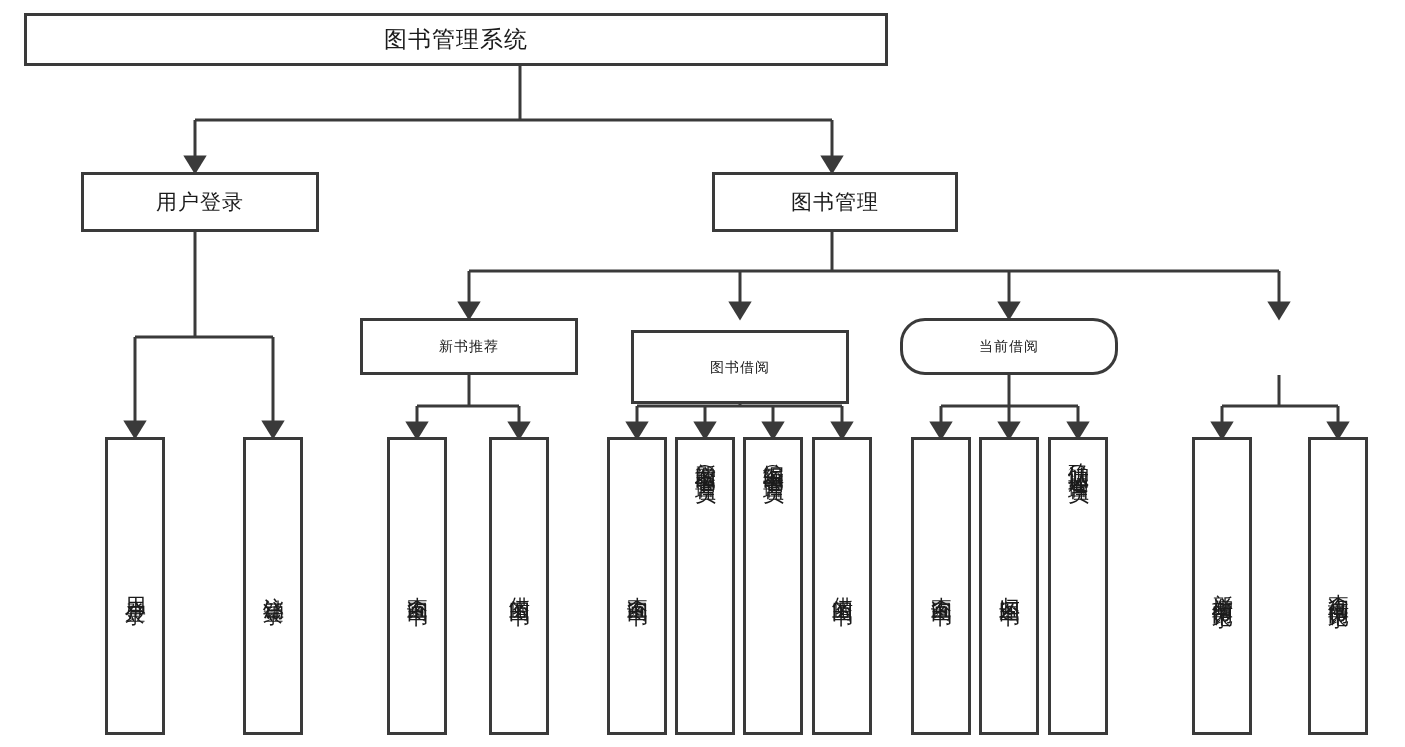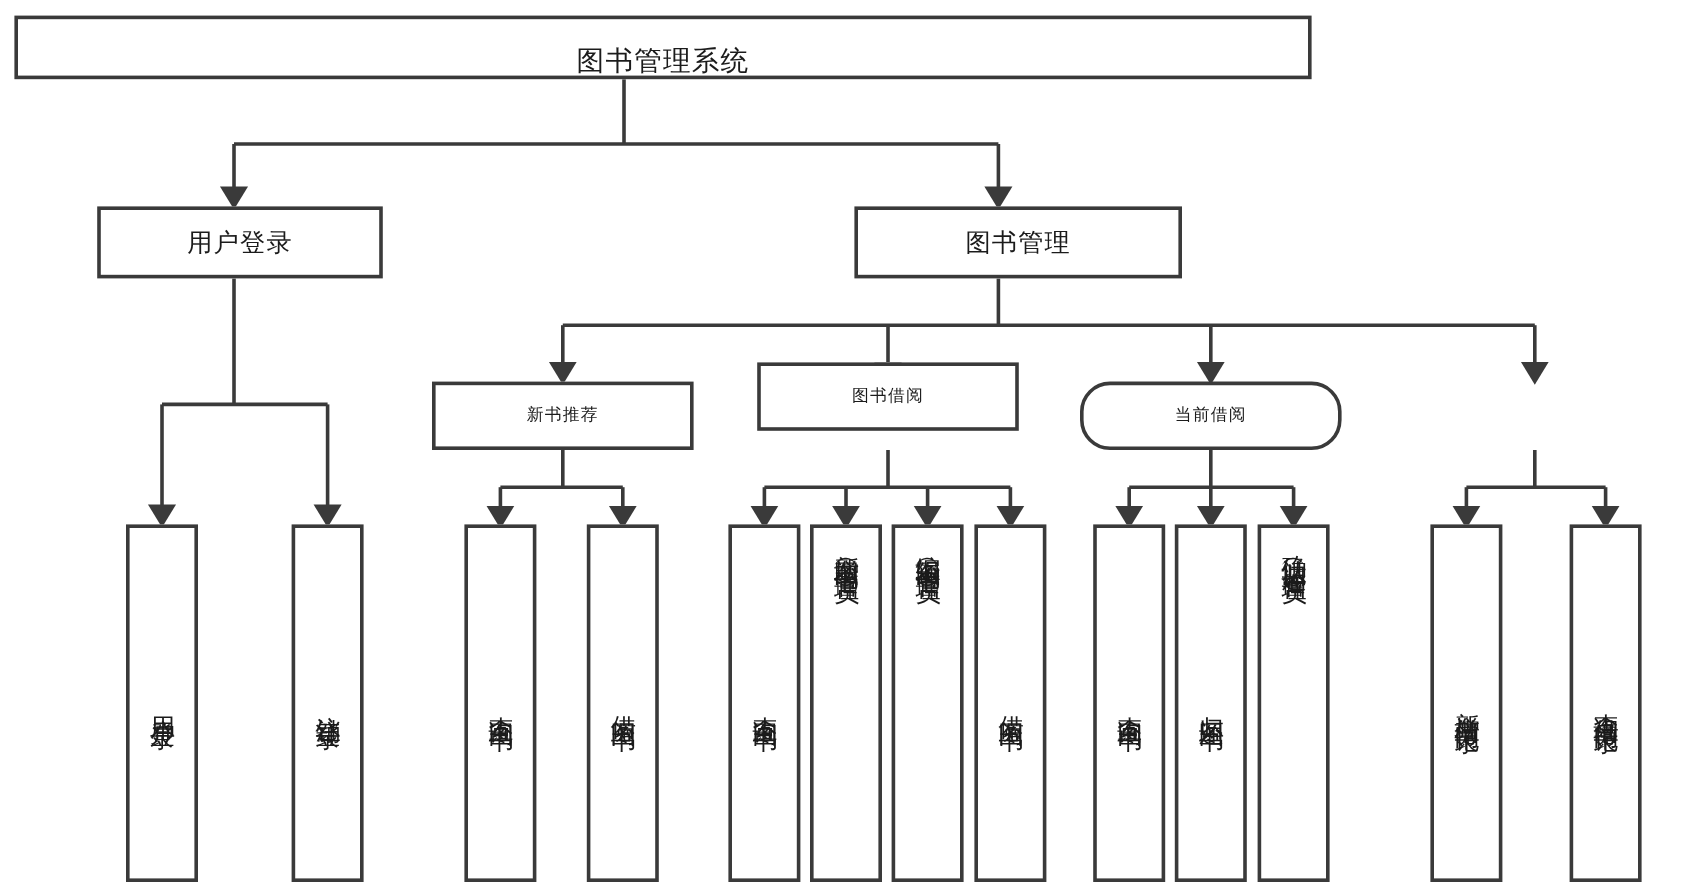--- a/index.html
+++ b/index.html
@@ -140,37 +140,37 @@
       <path d="M1009,406 L1009,431" marker-end="url(#arrowhead)"></path>
       <path d="M1078,406 L1078,431" marker-end="url(#arrowhead)"></path>
 
       <path d="M1279,375 L1279,406"></path>
       <path d="M1222,406 L1338,406"></path>
       <path d="M1222,406 L1222,431" marker-end="url(#arrowhead)"></path>
       <path d="M1338,406 L1338,431" marker-end="url(#arrowhead)"></path>
     </g>
   </svg>
 
-  <div class="node node-root" style="left:12px; top:13px; width:1081px; height:53px;align-items:flex-end;">
+  <div class="node node-root" style="left:24px; top:13px; width:864px; height:53px;">
     <span class="node-label">图书管理系统</span>
   </div>
 
   <div class="node node-l1" style="left:81px; top:172px; width:238px; height:60px;">
     <span class="node-label">用户登录</span>
   </div>
 
-  <div class="node node-l1" style="left:712px; top:172px; width:273px; height:60px;">
+  <div class="node node-l1" style="left:712px; top:172px; width:246px; height:60px;">
     <span class="node-label">图书管理</span>
   </div>
 
   <div class="node node-l2" style="left:360px; top:318px; width:218px; height:57px;">
     <span class="node-label">新书推荐</span>
   </div>
 
-  <div class="node node-l2" style="left:631px; top:302px; width:218px; height:57px;">
+  <div class="node node-l2" style="left:631px; top:330px; width:218px; height:74px;">
     <span class="node-label">图书借阅</span>
   </div>
 
   <div class="node node-l2" style="left:900px; top:318px; width:218px; height:57px;border-radius:25px;">
     <span class="node-label">当前借阅</span>
   </div>
 
 
   <div class="node node-leaf leaf-centered" style="left:105px; top:437px; width:60px; height:298px;">
     <span class="node-label">用户登录</span>

